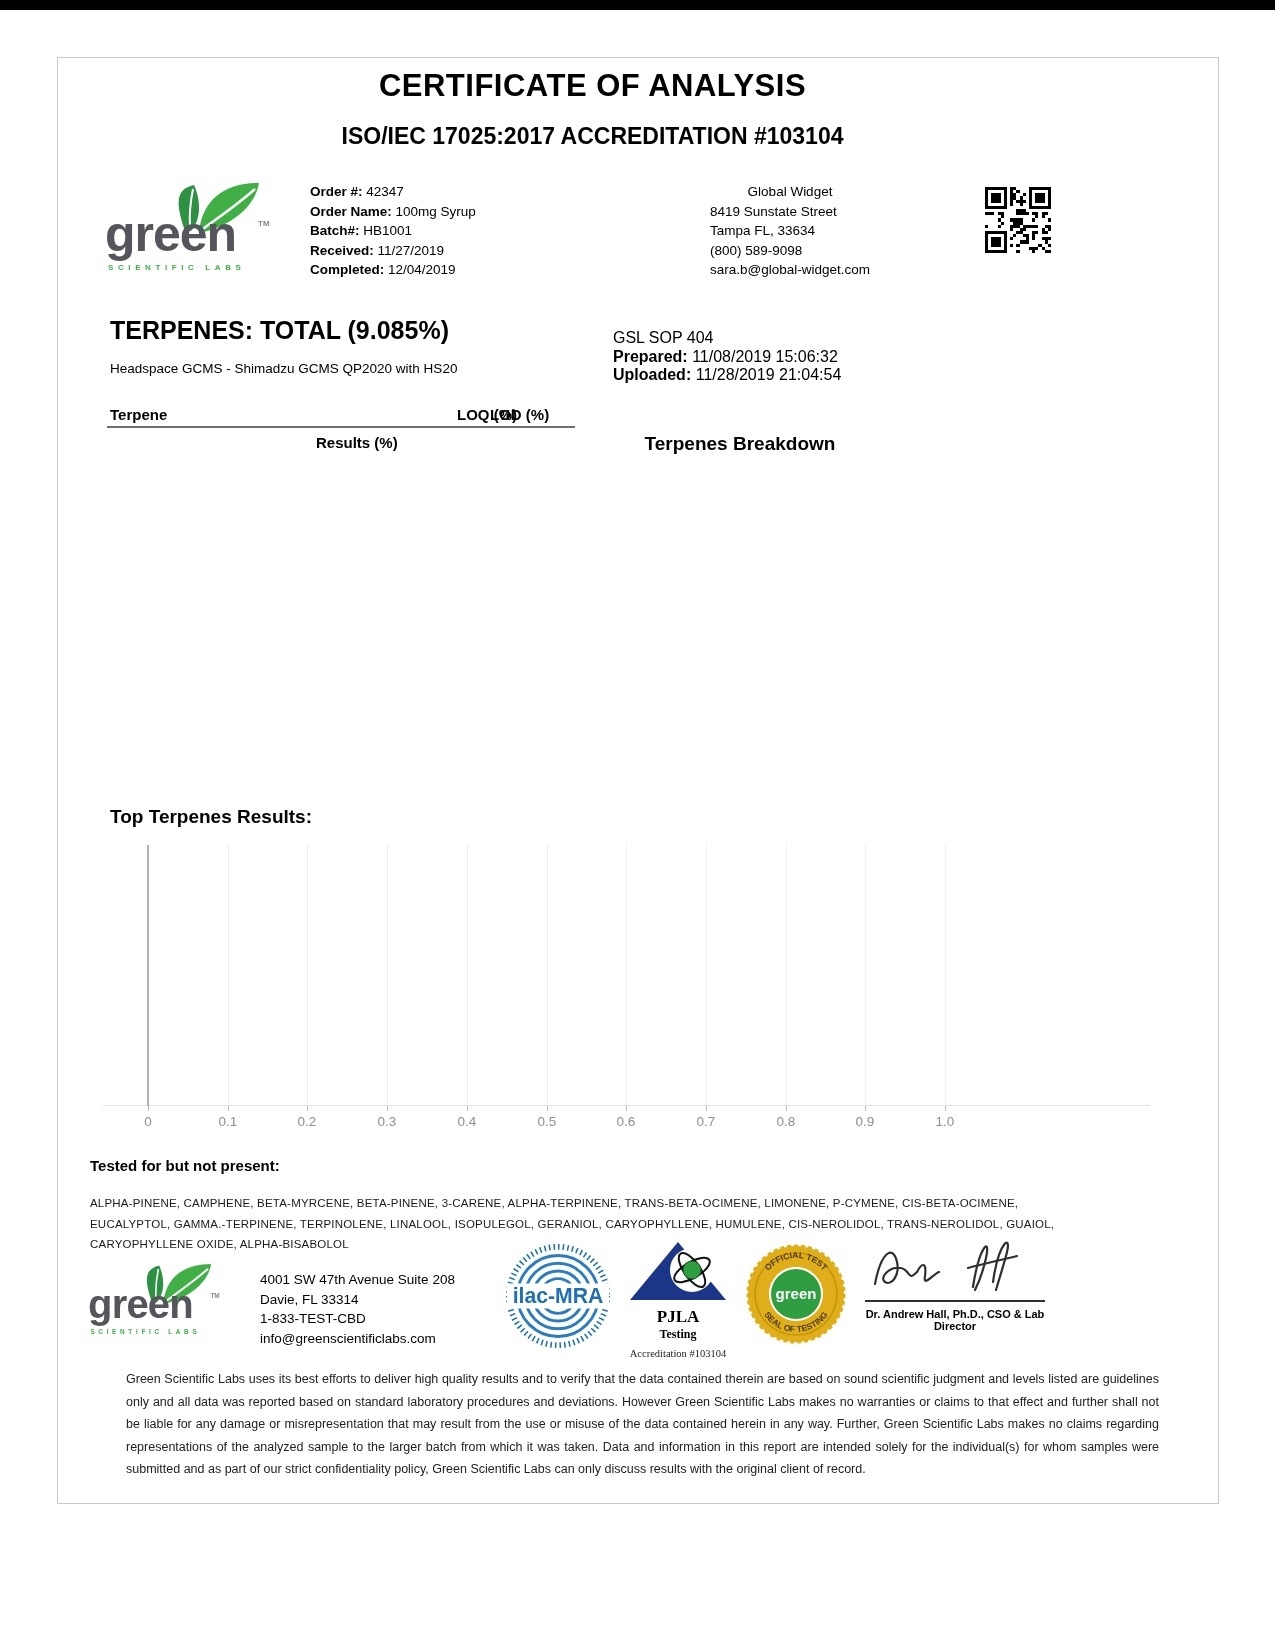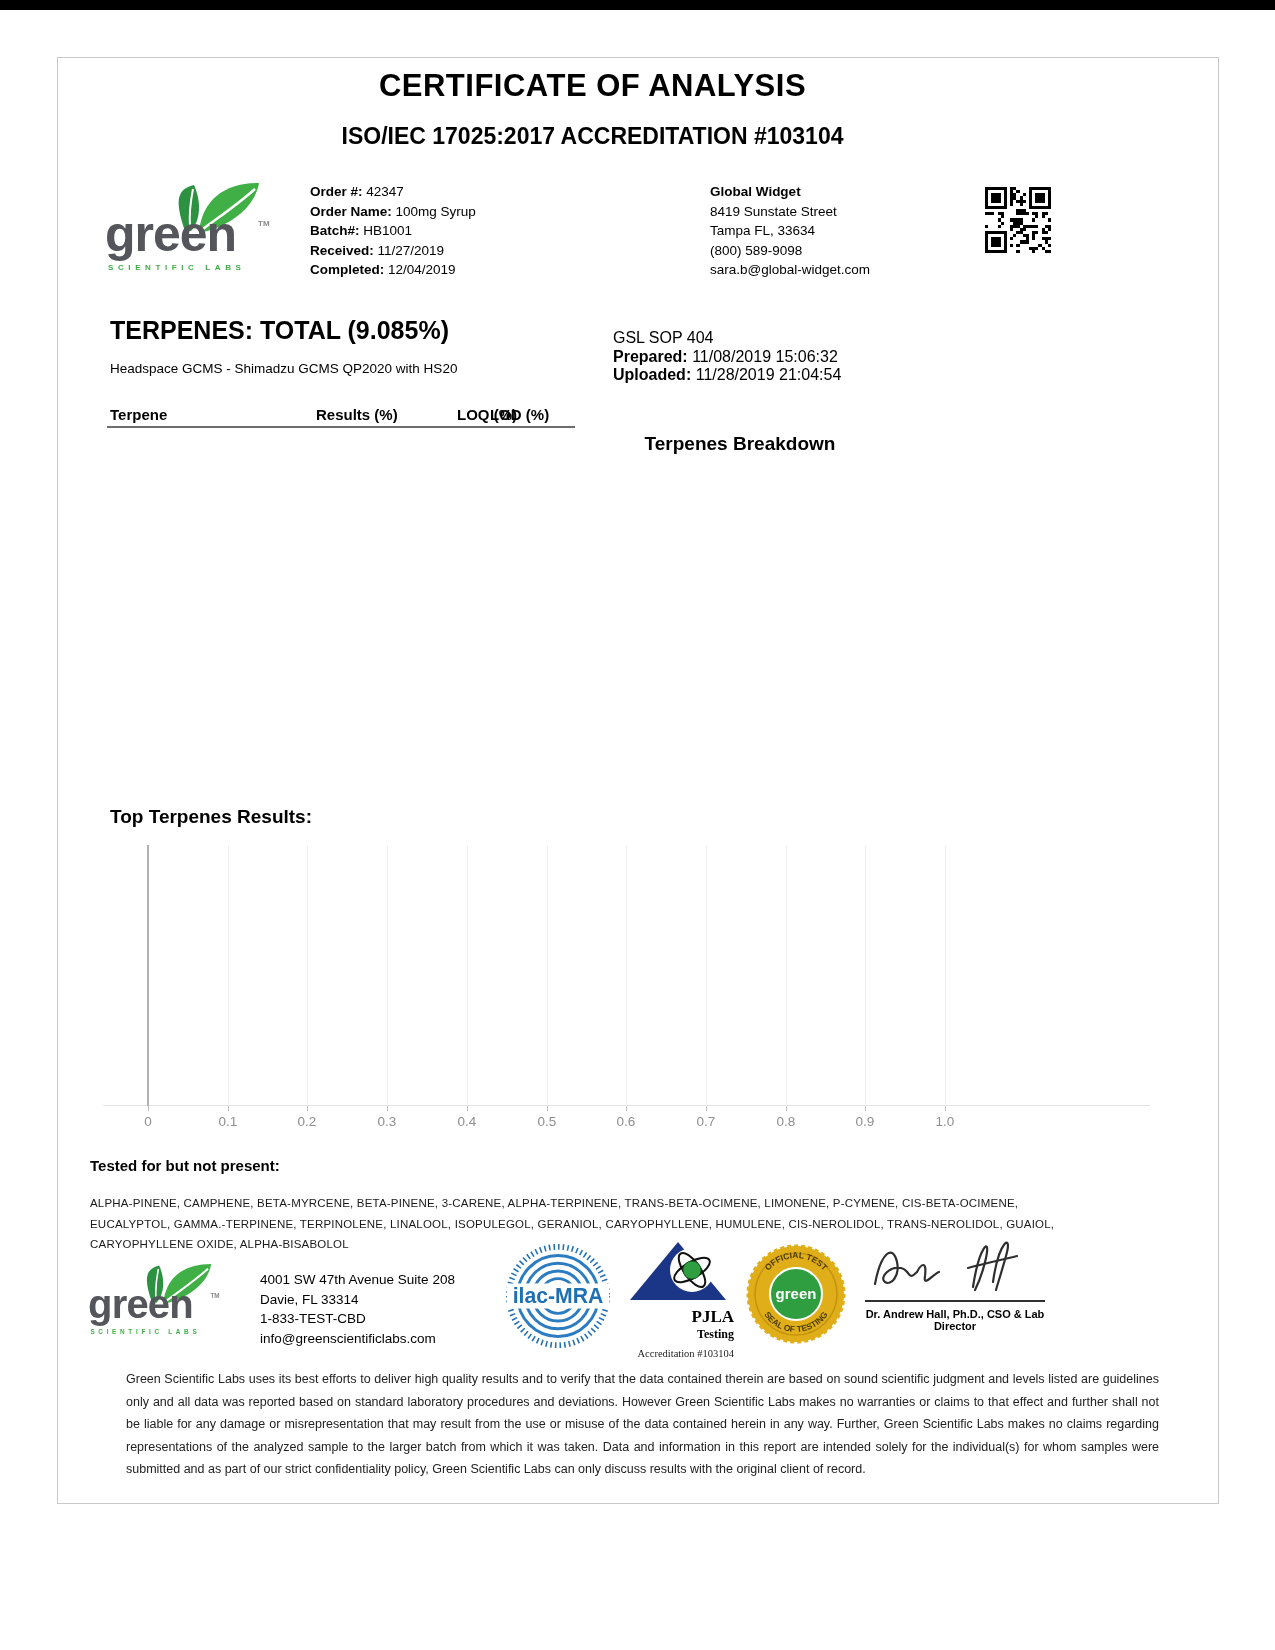--- a/index.html
+++ b/index.html
@@ -41,21 +41,21 @@
   .gl.axis{width:2px;background:#b2b2b2;}
   .tk{position:absolute;top:261px;width:1px;height:5px;background:#bdbdbd;}
   .xl{position:absolute;top:269px;width:44px;margin-left:-22px;text-align:center;font-size:13.5px;color:#8f8f8f;}
   .chart-baseline{position:absolute;left:-45px;top:260px;width:1047px;height:1px;background:#e3e3e3;}
   
   .tested-heading{left:90px;top:1157px;font-size:15px;font-weight:bold;}
   .tested-list{left:90px;top:1193px;width:1005px;font-size:11.5px;line-height:1.8;color:#1a1a1a;letter-spacing:.2px;}
   
   .faddr{left:260px;top:1270px;font-size:13.5px;line-height:19.5px;}
   .badge-ilac{left:505px;top:1243px;width:106px;height:106px;}
-  .badge-pjla{left:622px;top:1240px;width:112px;text-align:right;}
+  .badge-pjla{left:622px;top:1240px;width:112px;text-align:center;}
   .pjla-label{font-family:"Liberation Serif", serif;font-weight:bold;font-size:17px;margin-top:1px;}
   .pjla-sub{font-family:"Liberation Serif", serif;font-weight:bold;font-size:12px;}
   .pjla-accred{font-family:"Liberation Serif", serif;font-size:10.5px;margin-top:6px;color:#222;}
   .badge-seal{left:745px;top:1243px;width:102px;height:102px;}
   .sig{left:865px;top:1232px;width:190px;}
   .sig-line{width:180px;height:0;border-top:2px solid #2f2f2f;margin-top:2px;}
   .sig-name{font-size:11px;font-weight:bold;margin-top:6px;text-align:center;width:180px;}
   .disclaimer{left:85px;top:1368px;width:1033px;font-size:12.5px;line-height:22.6px;text-align:justify;color:#222;margin-left:41px;}
 </style>
 </head>
@@ -81,21 +81,21 @@
 
 <div class="abs info order-block">
   <div><b>Order #:</b> <span>42347</span></div>
   <div><b>Order Name:</b> <span>100mg Syrup</span></div>
   <div><b>Batch#:</b> <span>HB1001</span></div>
   <div><b>Received:</b> <span>11/27/2019</span></div>
   <div><b>Completed:</b> <span>12/04/2019</span></div>
 </div>
 
 <div class="abs info client-block">
-  <div style="font-weight:bold;">Global Widget</div>
+  <div style="font-weight:normal;text-align:center;">Global Widget</div>
   <div>8419 Sunstate Street</div>
   <div>Tampa FL, 33634</div>
   <div>(800) 589-9098</div>
   <div>sara.b@global-widget.com</div>
 </div>
 
 <svg class="abs qr" viewBox="0 0 21 21" shape-rendering="crispEdges">
     <rect x="0" y="0" width="7" height="7" fill="#000"></rect>
     <rect x="1" y="1" width="5" height="5" fill="#fff"></rect>
     <rect x="2" y="2" width="3" height="3" fill="#000"></rect>
@@ -204,21 +204,21 @@
 
 <div class="abs terp-heading">TERPENES: TOTAL (9.085%)</div>
 <div class="abs terp-method">Headspace GCMS - Shimadzu GCMS QP2020 with HS20</div>
 <div class="abs sop-block">
   <div>GSL SOP 404</div>
   <div><b>Prepared:</b> <span>11/08/2019 15:06:32</span></div>
   <div><b>Uploaded:</b> <span>11/28/2019 21:04:54</span></div>
 </div>
 
 <div class="abs tbl-head" style="left:110px;">Terpene</div>
-<div class="abs tbl-head" style="left:316px;">Results (%)</div>
+<div class="abs tbl-head" style="left:316px;margin-top:28px;">Results (%)</div>
 <div class="abs tbl-head" style="left:413px;margin-left:44px;">LOQ (%)</div>
 <div class="abs tbl-head" style="left:490px;">LOD (%)</div>
 <div class="abs tbl-rule"></div>
 <div class="abs" style="left:110px;top:436px;width:466px;font-size:13.5px;line-height:19px;"></div>
 
 <div class="abs breakdown-title">Terpenes Breakdown</div>
 
 <div class="abs chart-title">Top Terpenes Results:</div>
 <div class="abs chart">
   <div class="chart-baseline"></div>

